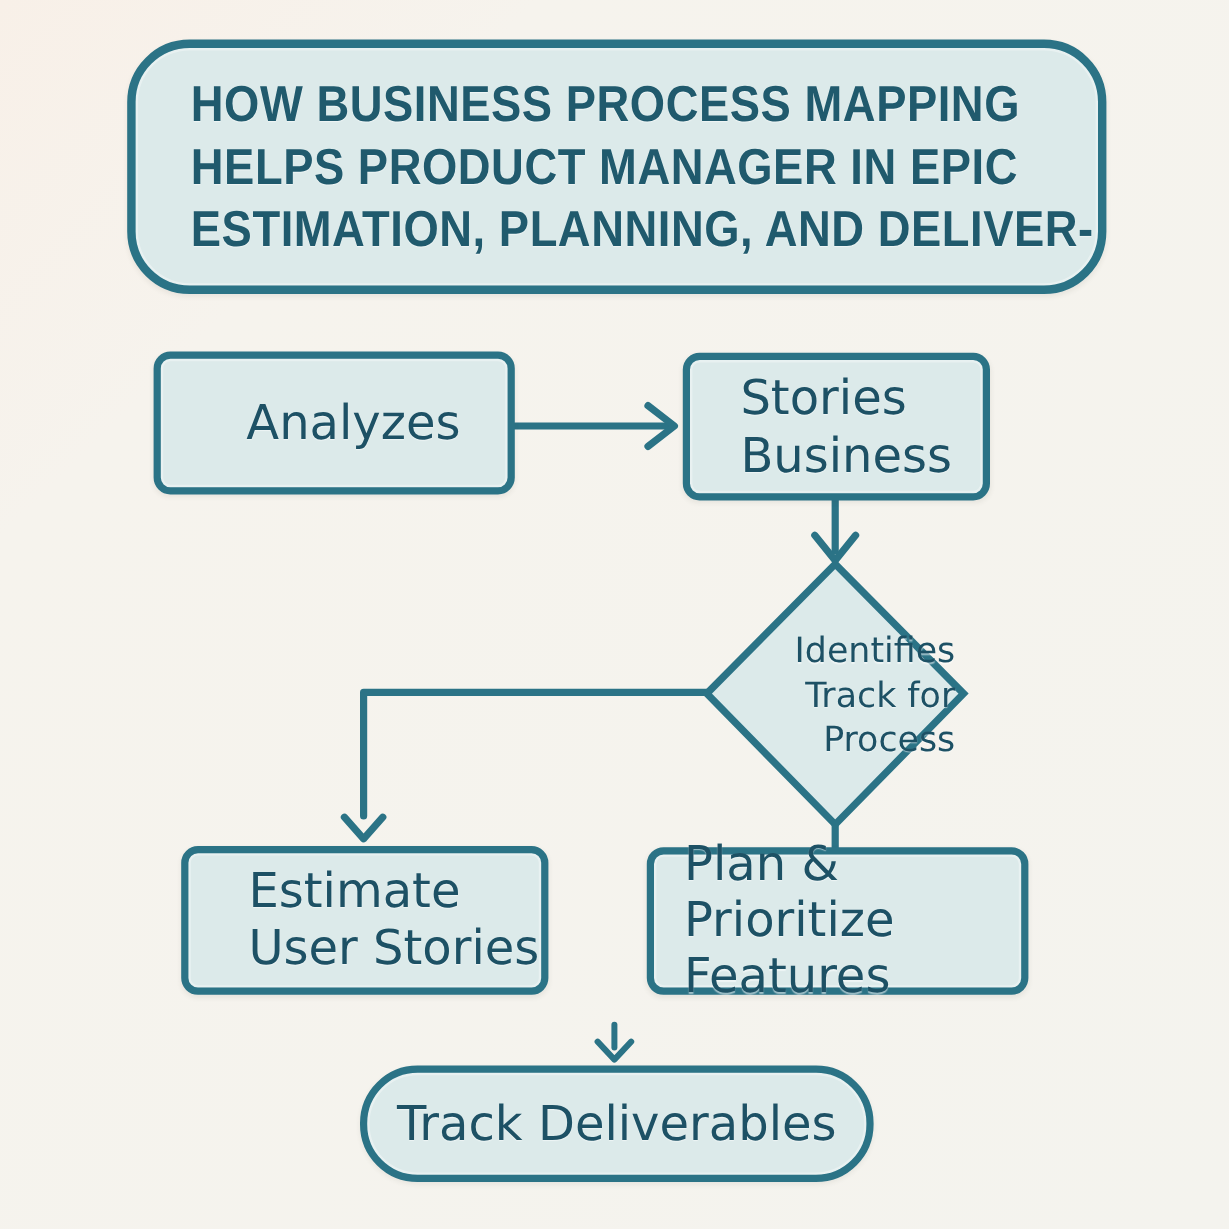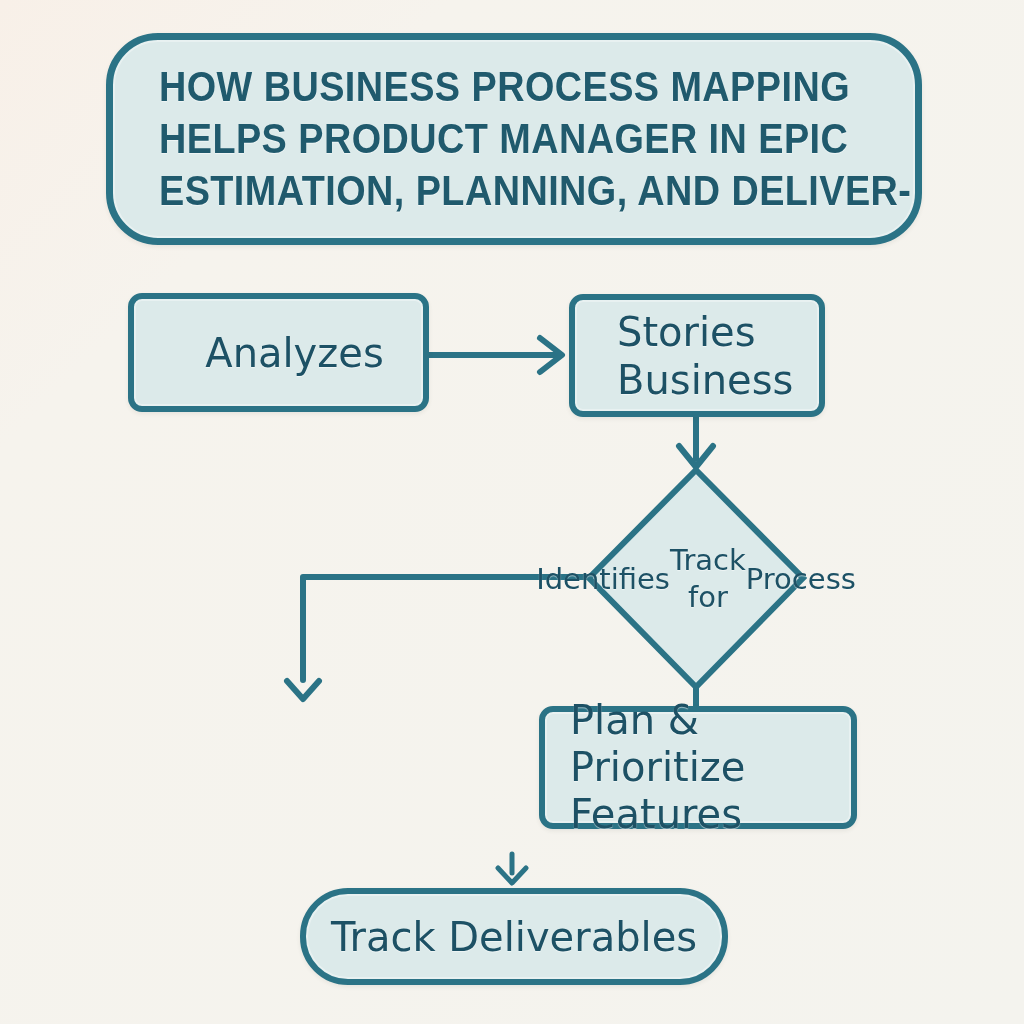--- a/index.html
+++ b/index.html
@@ -106,22 +106,23 @@
     width: 428px; height: 97px;
     border-radius: 48px;
     align-items: center;
     font-size: 40px;
   }
   .diamond-label {
     position: absolute;
     left: 596px; top: 518px;
     width: 200px; height: 122px;
     display: flex;
+    flex-direction: column;
     justify-content: center;
-    align-items: center;
+    align-items: flex-end;
     text-align: center;
     color: var(--text);
     font-size: 29px;
     line-height: 37px;
     text-shadow: 0 1px 1px rgba(255,255,255,0.55);
   }
 </style>
 </head>
 <body>
 
@@ -160,20 +161,24 @@
     <div>Stories</div>
     <div>Business</div>
   </div>
 
   <div class="diamond-label">
     <div>Identifies</div>
     <div>Track for</div>
     <div>Process</div>
   </div>
 
+  <div class="node box-estimate">
+    <div>Estimate</div>
+    <div>User Stories</div>
+  </div>
 
   <div class="node pill-track">
     <div>Track Deliverables</div>
   </div>
 
   <div class="node box-plan">
     <div>Plan &amp; Prioritize</div>
     <div>Features</div>
   </div>
 

